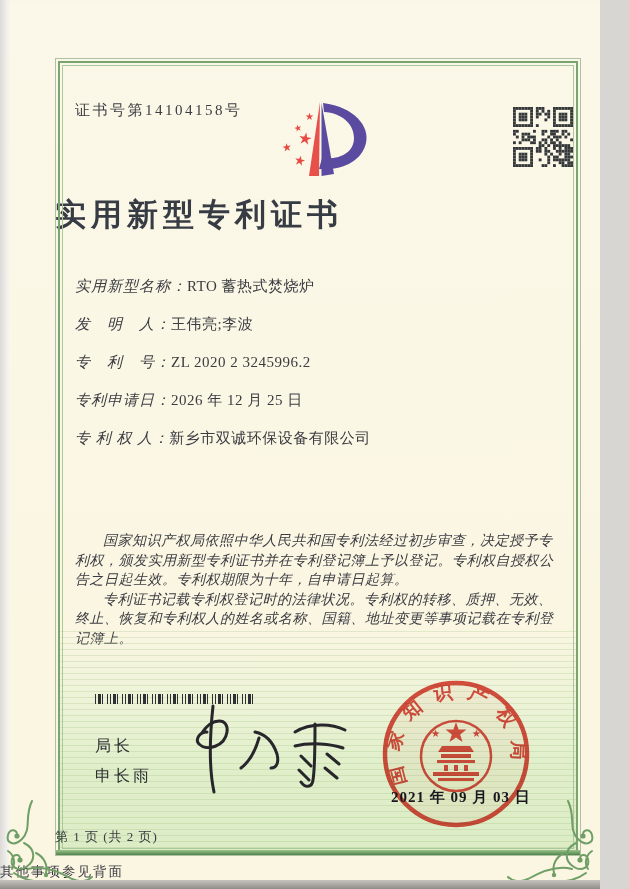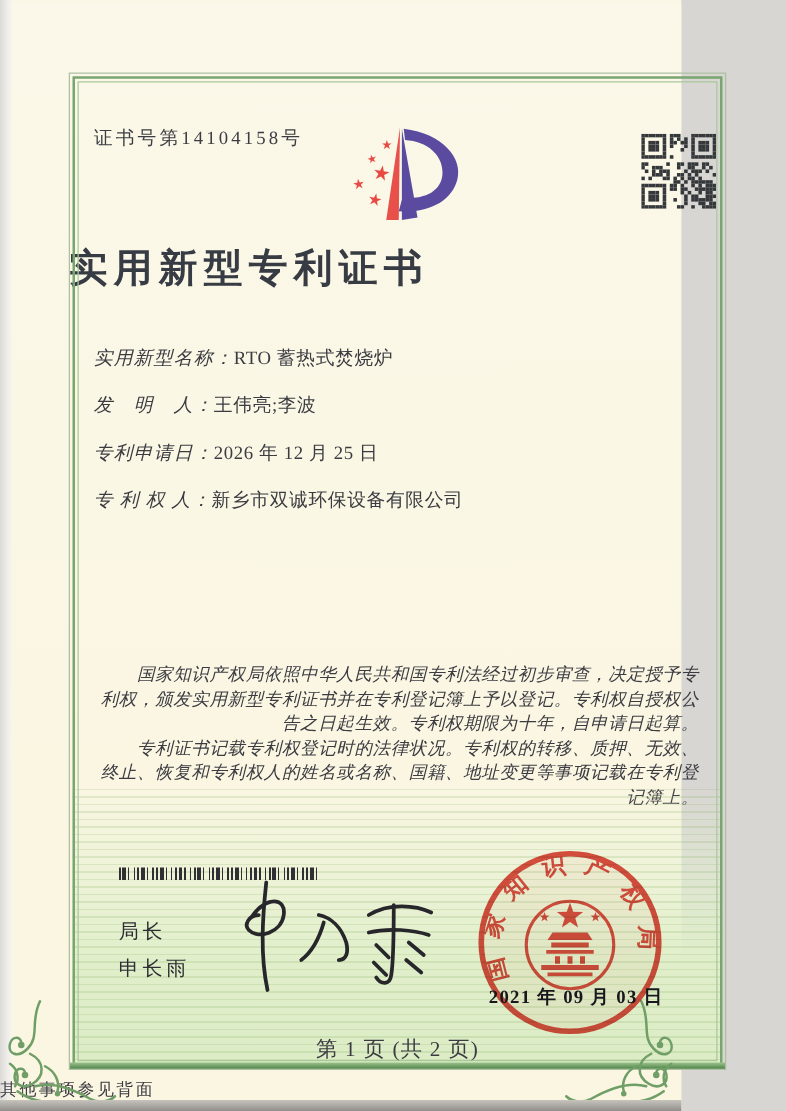--- a/index.html
+++ b/index.html
@@ -1,19 +1,19 @@
 <!DOCTYPE html>
 <html><head>
 <meta charset="utf-8">
 <style>
   * { margin:0; padding:0; box-sizing:border-box; }
   html,body { width:629px; height:889px; }
   body { font-family:"Liberation Serif","DejaVu Serif",serif; background:#d8d6d2; overflow:hidden; }
 
-  .scan { position:relative; width:545px; height:889px;
+  .scan { position:relative; width:600px; height:889px;
           background:linear-gradient(90deg,#dcdad6 0,#efede9 6px,#f7f4ec 9px,#fbf7e6 11px);
           padding-left:44px;
   }
   .scan-bottom-strip { position:absolute; left:0; right:0; bottom:0; height:9px;
           background:linear-gradient(#c7c4be,#8f8d89); z-index:6; }
   .paper { position:absolute; left:10px; top:3px; right:0; bottom:9px;
           background:linear-gradient(180deg,#fbf8e9 0%,#faf6e2 70%,#faf6e2 100%); }
 
   
   .frame { position:absolute; left:55px; top:58px; width:526px; height:798px;
@@ -41,41 +41,41 @@
            font-size:31px; font-weight:700; color:#373b44; letter-spacing:5px; }
 
   .fields { position:absolute; left:75px; top:277px; width:486px; }
   .frow { height:38px; font-size:15px; color:#3b3b41; white-space:nowrap; }
   .frow .lab { letter-spacing:1px;font-style:italic; }
   .frow .val { letter-spacing:0.5px; }
   .frow-double { position:relative; }
   .pair2 { position:absolute; left:248px; top:0; }
 
   .paras { position:absolute; left:75px; top:531px; width:484px;
-           font-size:14px; line-height:19.5px; color:#3b3b41; font-style:italic;text-align:right; }
+           font-size:14px; line-height:19.5px; color:#3b3b41; font-style:italic; }
   .paras p { text-indent:2em; letter-spacing:0.5px; }
 
   .barcode { position:absolute; left:95px; top:694px; width:160px; height:10px;
     background:repeating-linear-gradient(90deg,
       #303034 0 1.5px, transparent 1.5px 3px,
       #303034 3px 6px, transparent 6px 7.5px,
       #303034 7.5px 8.5px, transparent 8.5px 12px,
       #303034 12px 13px, transparent 13px 15px); }
 
   .director { position:absolute; left:95px; top:731px; font-size:16px; color:#2d2d33;
               letter-spacing:3px; line-height:30px; z-index:2; }
   .signature { position:absolute; left:183px; top:702px; z-index:2; }
 
   .seal { position:absolute; left:378px; top:676px; width:156px; height:156px; z-index:2;
           opacity:0.93; mix-blend-mode:multiply; }
   .seal-date { position:absolute; left:391px; top:788px; font-size:15px; font-weight:700;
           color:#17171d; letter-spacing:1px; z-index:3; }
 
-  .page-info { position:absolute; left:55px; top:828px; width:526px; text-align:center;
-          font-size:17px; color:#3b3b41; letter-spacing:1px; z-index:2; }
+  .page-info { position:absolute; left:55px; top:828px; width:526px; text-align:left;
+          font-size:13px; color:#3b3b41; letter-spacing:1px; z-index:2; }
   .back-note { position:absolute; left:0; top:863px; width:629px; text-align:left;
           font-size:13.5px; color:#3b3b41; letter-spacing:2px; }
 
   .ornament { position:absolute; bottom:2px; width:95px; height:92px; z-index:1; }
   .ornament.bl { left:2px; }
   .ornament.br { right:2px; transform:scaleX(-1); }
 </style>
 </head>
 <body>
 
@@ -323,20 +323,23 @@
   <div class="title">实用新型专利证书</div>
 
   <div class="fields">
     <div class="frow">
       <span class="lab">实用新型名称：</span><span class="val">RTO 蓄热式焚烧炉</span>
     </div>
     <div class="frow">
       <span class="lab">发　明　人：</span><span class="val">王伟亮;李波</span>
     </div>
     <div class="frow">
+      <span class="lab">专　利　号：</span><span class="val">ZL 2020 2 3245996.2</span>
+    </div>
+    <div class="frow">
       <span class="lab">专利申请日：</span><span class="val">2026 年 12 月 25 日</span>
     </div>
     <div class="frow">
       <span class="lab">专 利 权 人：</span><span class="val">新乡市双诚环保设备有限公司</span>
     </div>
   </div>
 
   <div class="paras">
     <p>国家知识产权局依照中华人民共和国专利法经过初步审查，决定授予专利权，颁发实用新型专利证书并在专利登记簿上予以登记。专利权自授权公告之日起生效。专利权期限为十年，自申请日起算。</p>
     <p>专利证书记载专利权登记时的法律状况。专利权的转移、质押、无效、终止、恢复和专利权人的姓名或名称、国籍、地址变更等事项记载在专利登记簿上。</p>

